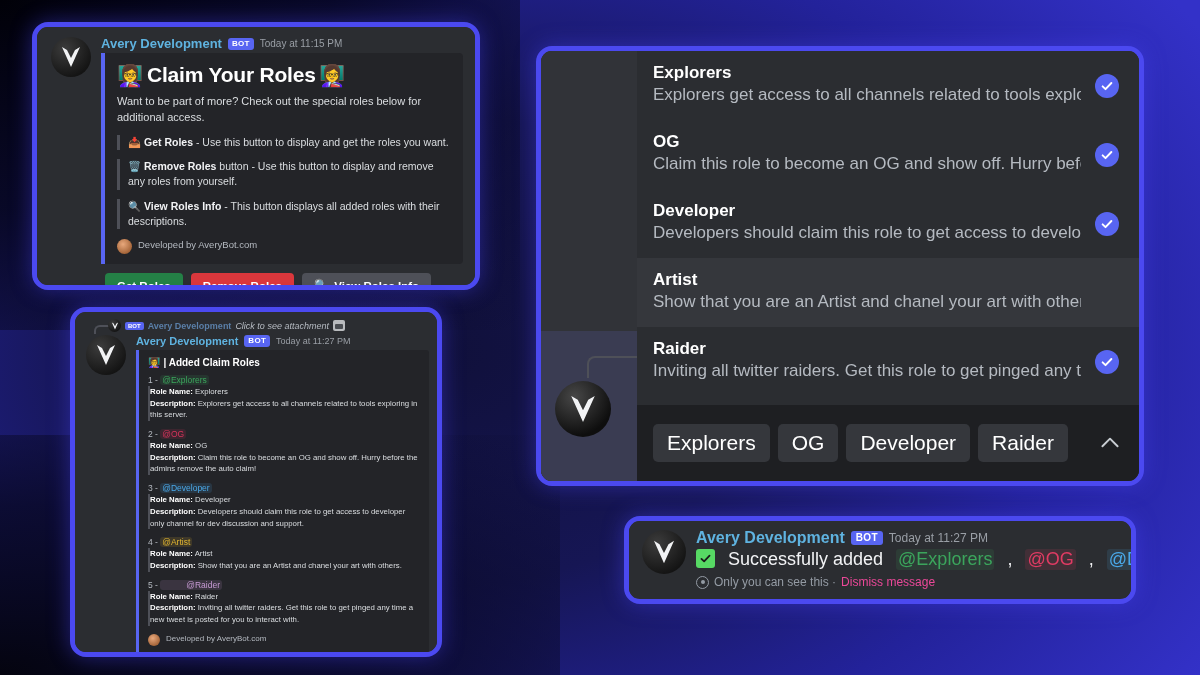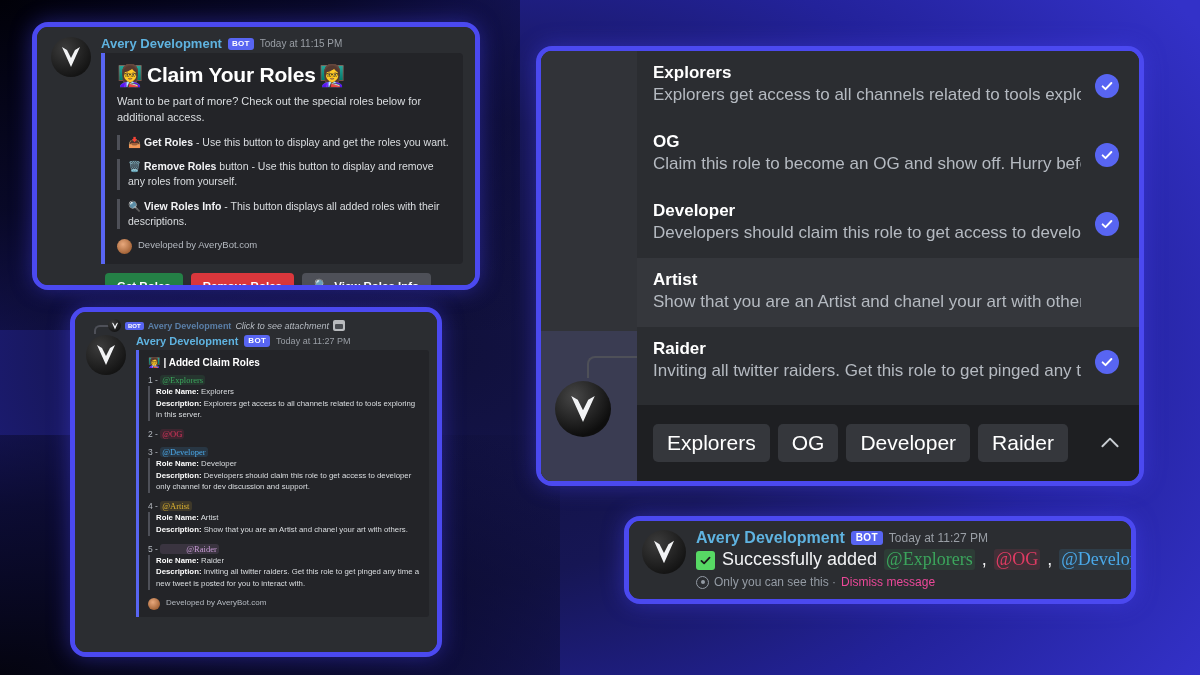--- a/index.html
+++ b/index.html
@@ -111,22 +111,22 @@
     position: relative; flex: 0 0 12px;
   }
   .att-ico::after {
     content: ""; position: absolute; left: 2px; bottom: 2px; width: 8px; height: 5px;
     background: #4a4d52; border-radius: 1px;
   }
   .embed-sm { border-left: 3px solid #5865f2; background: #232428; border-radius: 0 3px 3px 0; padding: 7px 9px; }
   .embed-sm-title { color: #fff; font-size: 10px; font-weight: bold; display: flex; align-items: center; gap: 3px; margin-bottom: 7px; }
   .role-block { margin-bottom: 8px; }
   .role-num { font-size: 8.5px; color: #b5bac1; margin-bottom: 1px; }
-  .mention { padding: 0 2px; border-radius: 3px; font-weight: 500; font-family: Liberation Serif, serif; }
-  .role-det { border-left: 2px solid #4e5058; padding-left: 6px; font-size: 7.8px; line-height: 1.5; color: #dbdee1; }
+  .mention { padding: 0 2px; border-radius: 3px; font-weight: 500; }
+  .role-det { border-left: 2px solid #4e5058; font-size: 7.8px; line-height: 1.5; color: #dbdee1; }
   .role-det b { color: #fff; }
   .eph-clip {
     display: flex; align-items: center; gap: 4px; padding: 6px 0 0 6px;
     opacity: .55; font-size: 8.5px; color: #949ba4;
   }
 
   
   #card-dropdown { left: 536px; top: 46px; width: 608px; height: 440px; background: #313338; }
   .dd-shell { position: relative; width: 100%; height: 100%; background: #313338; }
   .dd-left-msg {
@@ -164,21 +164,21 @@
   }
   .dd-tag {
     background: #35373c; color: #fff; font-size: 21px; border-radius: 5px;
     padding: 7px 14px; cursor: pointer;
   }
   .dd-caret { margin-left: auto; color: #b5bac1; display: flex; align-items: center; }
 
   
   #card-success { left: 624px; top: 516px; width: 512px; height: 88px; }
   #card-success .msg { padding: 9px 12px 9px 13px; }
-  .succ-line { color: #f2f3f5; font-size: 18px; display: flex; align-items: flex-end; gap: 7px; white-space: nowrap; }
+  .succ-line { color: #f2f3f5; font-size: 18px; display: flex; align-items: flex-start; gap: 13px; white-space: nowrap; }
   .check-green {
     width: 19px; height: 19px; background: #57d964; border-radius: 3px;
     display: inline-flex; align-items: center; justify-content: center; flex: 0 0 19px;
   }
   .succ-av { width: 44px; height: 44px; flex: 0 0 44px; }
   .succ-uname { font-size: 16px; }
   .succ-stamp { font-size: 12px; }
   .succ-bot { font-size: 10px; padding: 2px 5px; }
   .eph {
     display: flex; align-items: center; gap: 5px; margin-top: 5px;
@@ -298,20 +298,24 @@
             <div class="role-det">
               <div><b>Role Name:</b> <span>Explorers</span></div>
               <div><b>Description:</b> <span>Explorers get access to all channels related to tools exploring in this server.</span></div>
             </div>
           </div>
 
           <div class="role-block">
             <div class="role-num">
               <span>2</span> -
               <span class="mention" style="color: rgb(215, 52, 91); background: rgba(215, 52, 91, 0.14);">@OG</span>
+            </div>
+            <div class="role-det">
+              <div><b>Role Name:</b> <span>OG</span></div>
+              <div><b>Description:</b> <span>Claim this role to become an OG and show off. Hurry before the admins remove the auto claim!</span></div>
             </div>
           </div>
 
           <div class="role-block">
             <div class="role-num">
               <span>3</span> -
               <span class="mention" style="color: rgb(74, 168, 232); background: rgba(74, 168, 232, 0.14);">@Developer</span>
             </div>
             <div class="role-det">
               <div><b>Role Name:</b> <span>Developer</span></div>

